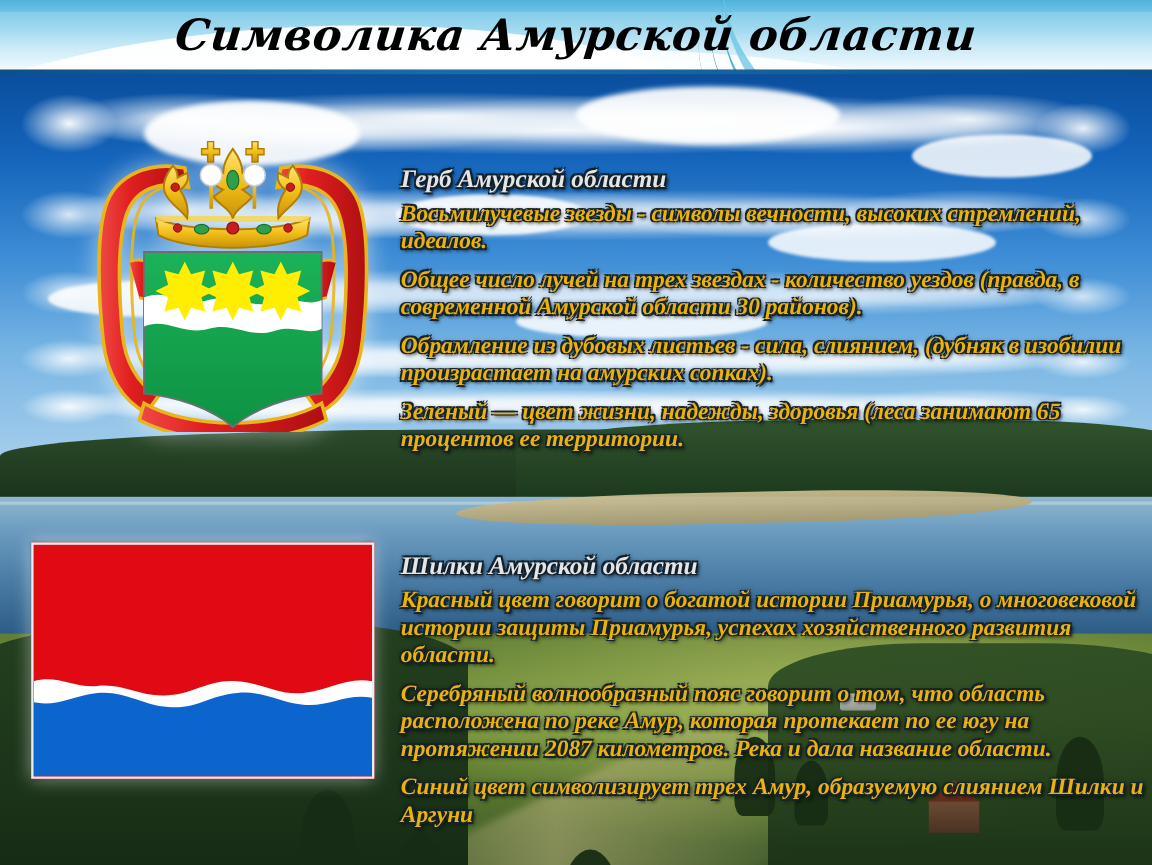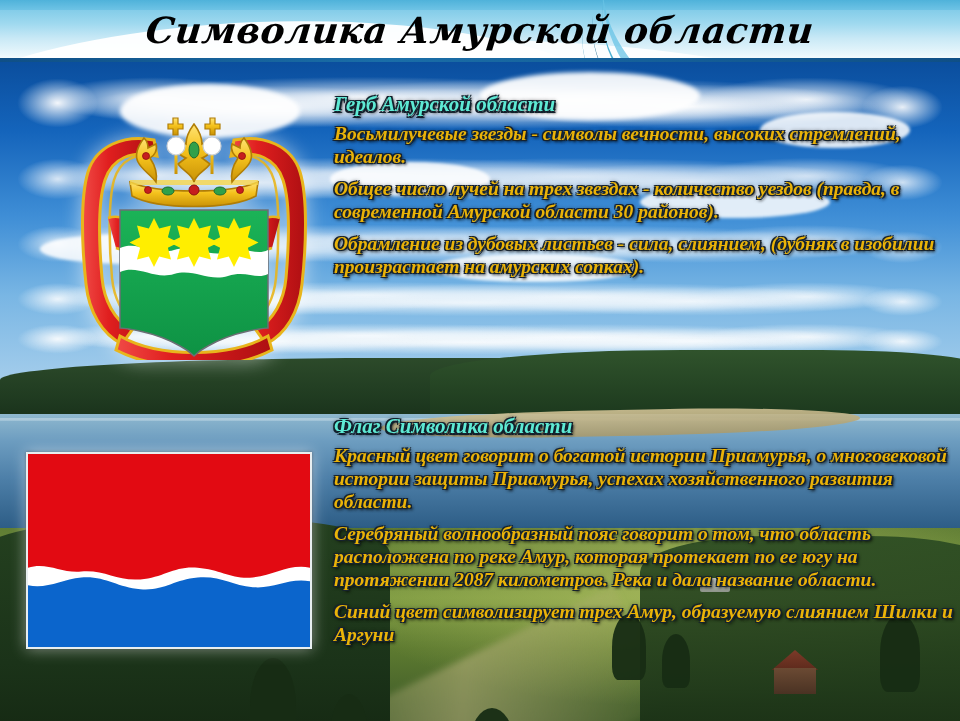--- a/index.html
+++ b/index.html
@@ -192,26 +192,27 @@
   .txtcol{
     position:absolute; left:334px; top:92px; width:620px;
   }
   .txtcol2{
     position:absolute; left:334px; top:414px; width:622px;
   }
   .head{
     font-family:"Liberation Serif", serif;
     font-weight:700; font-style:italic;
     font-size:21px; line-height:1.16;
-    color:#5eead4;
+    color:#e5e5e5;
     margin-bottom:6px;
     text-shadow:
       -1.5px -1.5px 0 #12202c, 1.5px -1.5px 0 #12202c,
       -1.5px  1.5px 0 #12202c, 1.5px  1.5px 0 #12202c,
        0 0 4px rgba(0,0,0,.85), 2px 2px 3px rgba(0,0,0,.8);
+    margin-top: 45px;
   }
   .para{
     font-family:"Liberation Serif", serif;
     font-weight:700; font-style:italic;
     font-size:19.5px; line-height:1.18;
     color:#eab308;
     margin-bottom:9px;
     text-shadow:
       -1.4px -1.4px 0 #16222e, 1.4px -1.4px 0 #16222e,
       -1.4px  1.4px 0 #16222e, 1.4px  1.4px 0 #16222e,
@@ -401,22 +402,23 @@
                C90,136 78,124 54,126
                C34,128 20,138 0,134 Z" fill="#FFFFFF"></path>
     </svg>
   </div>
 
   <div class="txtcol">
     <div class="head">Герб Амурской области</div>
     <div class="para">Восьмилучевые звезды - символы вечности, высоких стремлений, идеалов.</div>
     <div class="para">Общее число лучей на трех звездах - количество уездов (правда, в современной Амурской области 30 районов).</div>
     <div class="para">Обрамление из дубовых листьев  - сила, слиянием, (дубняк в изобилии произрастает на амурских сопках).</div>
+    <div class="para">Зеленый — цвет жизни, надежды, здоровья (леса занимают 65 процентов ее территории.</div>
   </div>
 
   <div class="txtcol2">
-    <div class="head">Флаг Символика области</div>
+    <div class="head">Шилки Амурской области</div>
     <div class="para">Красный цвет говорит о богатой истории Приамурья, о многовековой истории защиты Приамурья, успехах хозяйственного развития области.</div>
     <div class="para">Серебряный волнообразный пояс говорит о том, что область расположена по реке Амур, которая протекает по ее югу на протяжении 2087 километров. Река и дала название области.</div>
     <div class="para">Синий цвет символизирует трех Амур, образуемую слиянием Шилки и Аргуни</div>
   </div>
 
 </div>
 
 </body></html>

